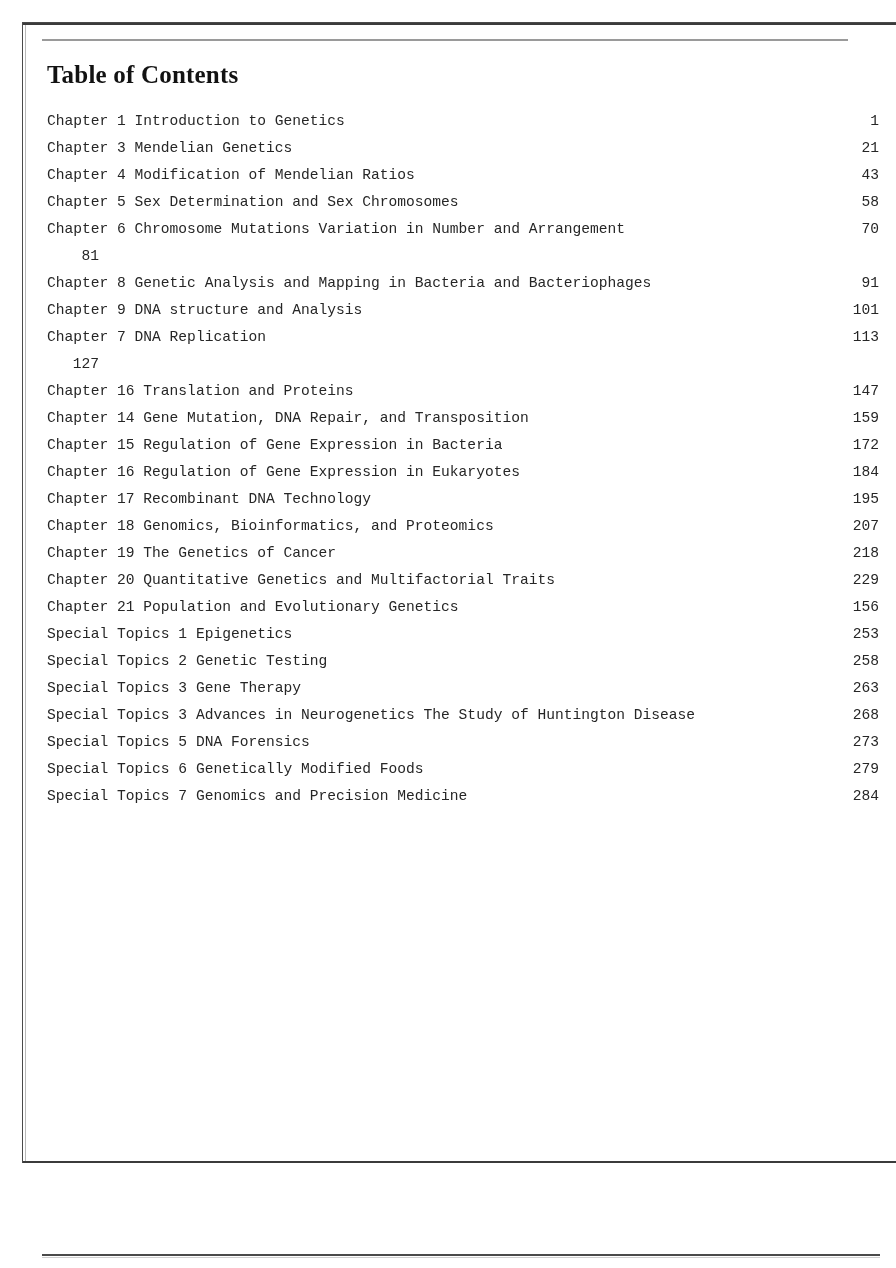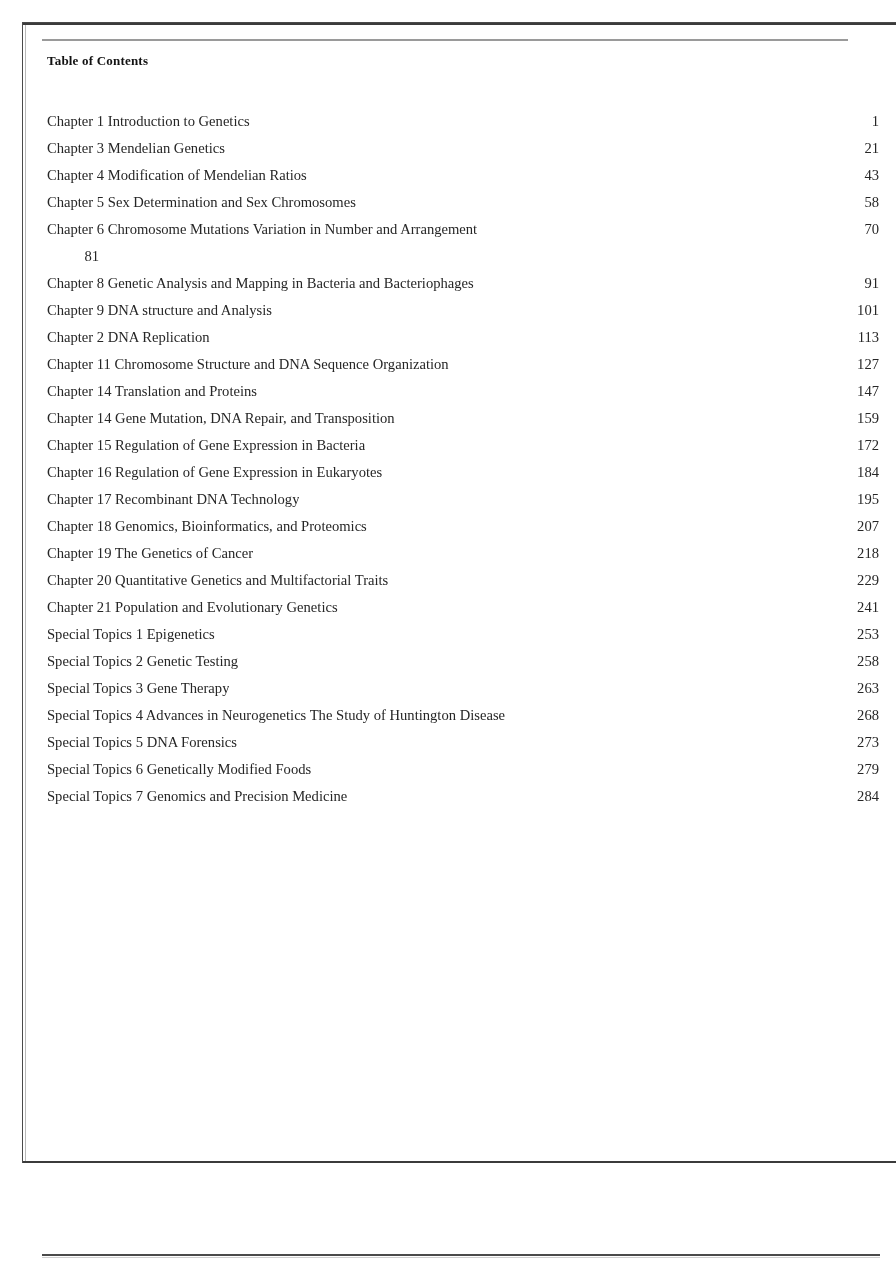--- a/index.html
+++ b/index.html
@@ -65,21 +65,21 @@
     width: 806px;
     height: 2px;
     background: #9a9a9a;
   }
 
   
   #page-title {
     position: absolute;
     left: 47px;
     top: 44px;
-    font-size: 13px;
+    font-size: 25px;
     font-weight: bold;
     color: #121212;
     letter-spacing: 0.2px;
     white-space: nowrap;
   }
 
   
   #toc-list {
     position: absolute;
     left: 47px;
@@ -88,20 +88,21 @@
   }
   .toc-entry {
     display: flex;
     align-items: baseline;
     justify-content: space-between;
     height: 27px;
     line-height: 27px;
     font-size: 14.6px;
     color: #262626;
     white-space: nowrap;
+    font-family: Liberation Mono, monospace;
   }
   .toc-entry-title {
     flex: 0 1 auto;
     overflow: hidden;
     text-overflow: ellipsis;
   }
   .toc-entry-page {
     flex: 0 0 auto;
     text-align: right;
     min-width: 34px;
@@ -163,29 +164,28 @@
     </div>
     <div class="toc-entry">
       <span class="toc-entry-title">Chapter 8 Genetic Analysis and Mapping in Bacteria and Bacteriophages</span>
       <span class="toc-entry-page">91</span>
     </div>
     <div class="toc-entry">
       <span class="toc-entry-title">Chapter 9 DNA structure and Analysis</span>
       <span class="toc-entry-page">101</span>
     </div>
     <div class="toc-entry">
-      <span class="toc-entry-title">Chapter 2 DNA Replication</span>
+      <span class="toc-entry-title">Chapter 7 DNA Replication</span>
       <span class="toc-entry-page">113</span>
     </div>
     <div class="toc-entry">
-      <span class="toc-entry-title">Chapter 11 Chromosome Structure and DNA Sequence Organization</span>
       <span class="toc-entry-page">127</span>
     </div>
     <div class="toc-entry">
-      <span class="toc-entry-title">Chapter 14 Translation and Proteins</span>
+      <span class="toc-entry-title">Chapter 16 Translation and Proteins</span>
       <span class="toc-entry-page">147</span>
     </div>
     <div class="toc-entry">
       <span class="toc-entry-title">Chapter 14 Gene Mutation, DNA Repair, and Transposition</span>
       <span class="toc-entry-page">159</span>
     </div>
     <div class="toc-entry">
       <span class="toc-entry-title">Chapter 15 Regulation of Gene Expression in Bacteria</span>
       <span class="toc-entry-page">172</span>
     </div>
@@ -204,36 +204,36 @@
     <div class="toc-entry">
       <span class="toc-entry-title">Chapter 19 The Genetics of Cancer</span>
       <span class="toc-entry-page">218</span>
     </div>
     <div class="toc-entry">
       <span class="toc-entry-title">Chapter 20 Quantitative Genetics and Multifactorial Traits</span>
       <span class="toc-entry-page">229</span>
     </div>
     <div class="toc-entry">
       <span class="toc-entry-title">Chapter 21 Population and Evolutionary Genetics</span>
-      <span class="toc-entry-page">241</span>
+      <span class="toc-entry-page">156</span>
     </div>
     <div class="toc-entry">
       <span class="toc-entry-title">Special Topics 1 Epigenetics</span>
       <span class="toc-entry-page">253</span>
     </div>
     <div class="toc-entry">
       <span class="toc-entry-title">Special Topics 2 Genetic Testing</span>
       <span class="toc-entry-page">258</span>
     </div>
     <div class="toc-entry">
       <span class="toc-entry-title">Special Topics 3 Gene Therapy</span>
       <span class="toc-entry-page">263</span>
     </div>
     <div class="toc-entry">
-      <span class="toc-entry-title">Special Topics 4 Advances in Neurogenetics The Study of Huntington Disease</span>
+      <span class="toc-entry-title">Special Topics 3 Advances in Neurogenetics The Study of Huntington Disease</span>
       <span class="toc-entry-page">268</span>
     </div>
     <div class="toc-entry">
       <span class="toc-entry-title">Special Topics 5 DNA Forensics</span>
       <span class="toc-entry-page">273</span>
     </div>
     <div class="toc-entry">
       <span class="toc-entry-title">Special Topics 6 Genetically Modified Foods</span>
       <span class="toc-entry-page">279</span>
     </div>

